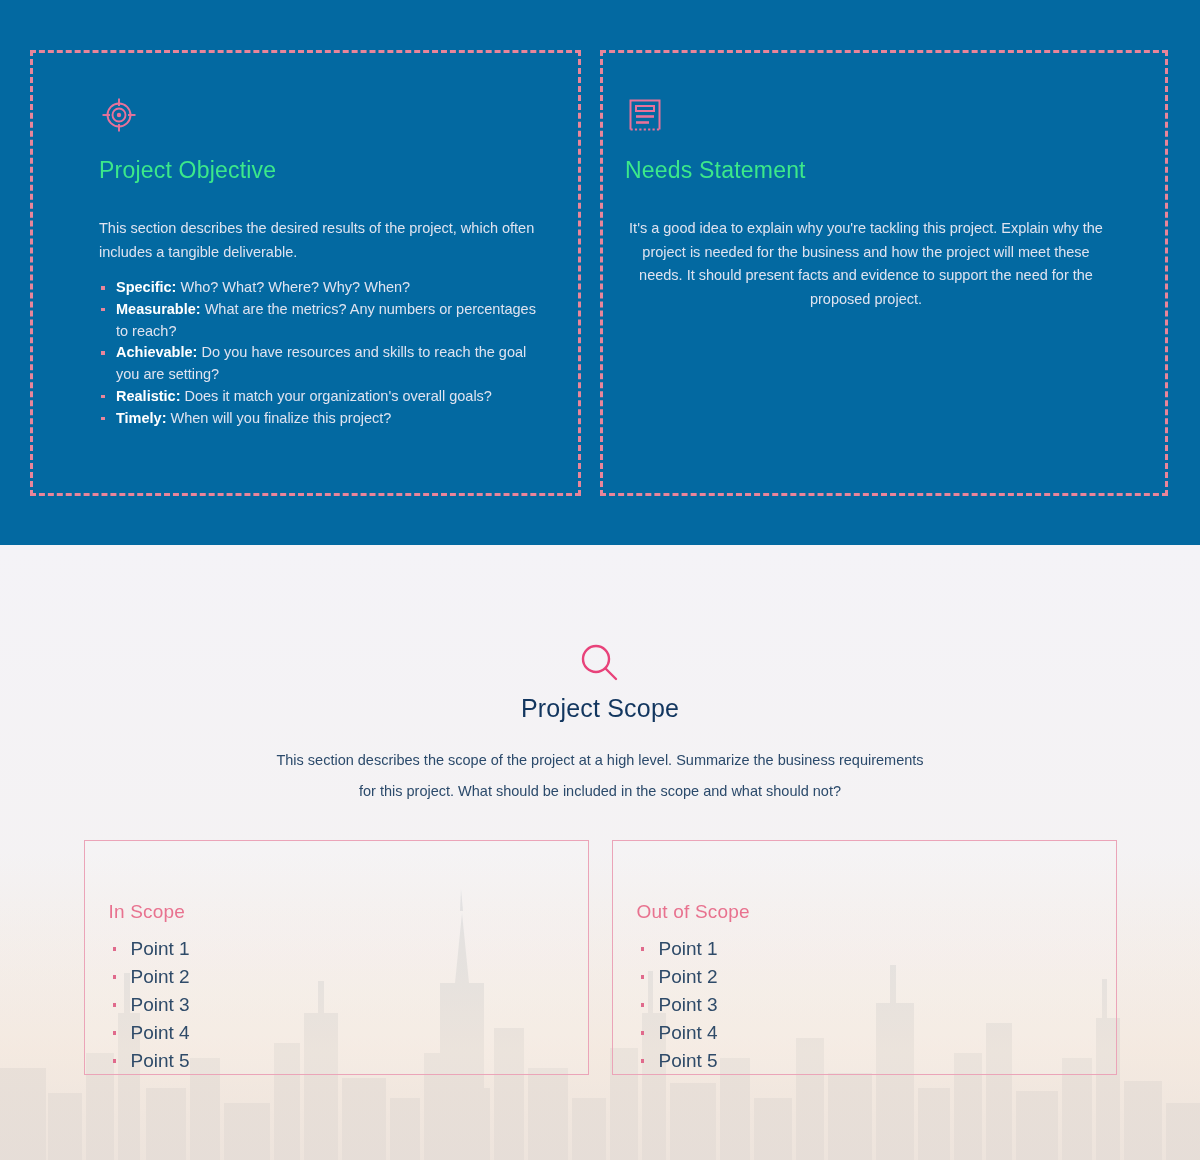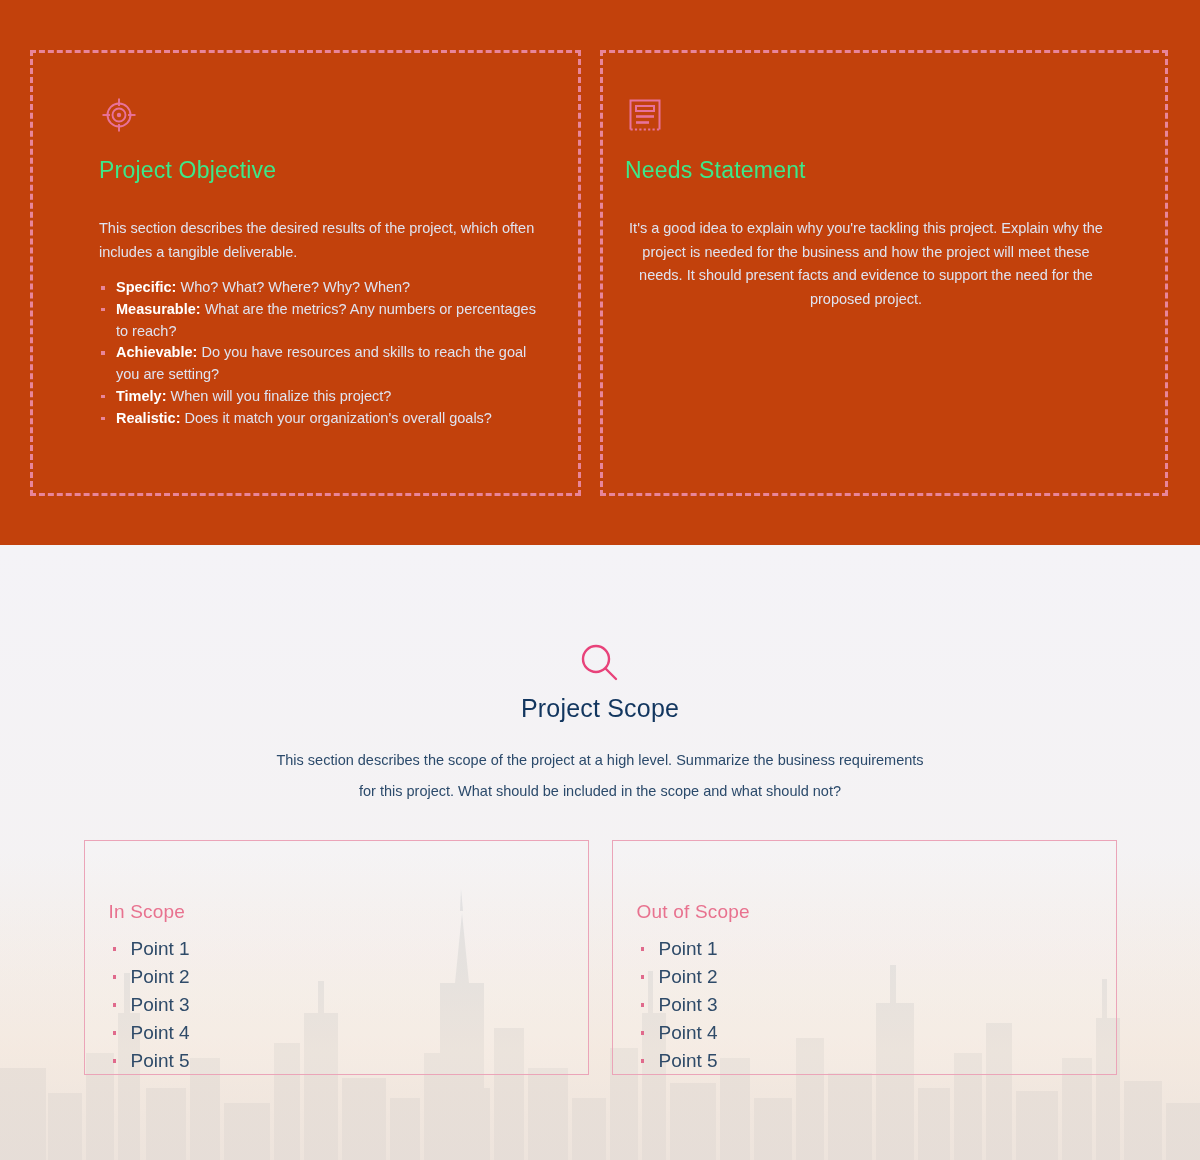--- a/index.html
+++ b/index.html
@@ -8,21 +8,21 @@
     font-family: "Liberation Sans", sans-serif;
     overflow: hidden;
   }
   body { position: relative; background: #f4f3f7; }
 
   
   .top-section {
     position: absolute;
     left: 0; top: 0;
     width: 1200px; height: 545px;
-    background: #c2410c;
+    background: #0369a1;
   }
   .panel {
     position: absolute;
     top: 50px;
     height: 446px;
     border: 3px dashed #e8859a;
   }
   .panel-left  { left: 30px;  width: 551px; }
   .panel-right { left: 600px; width: 568px; }
 
@@ -170,22 +170,22 @@
           <line x1="3.5" y1="20" x2="11" y2="20"></line>
           <line x1="29" y1="20" x2="36.5" y2="20"></line>
         </svg>
       </div>
       <h2 class="panel-title">Project Objective</h2>
       <p class="panel-body">This section describes the desired results of the project, which often includes a tangible deliverable.</p>
       <ul class="smart-list">
         <li><b>Specific:</b><span> Who? What? Where? Why? When?</span></li>
         <li><b>Measurable:</b><span> What are the metrics? Any numbers or percentages to reach?</span></li>
         <li><b>Achievable:</b><span> Do you have resources and skills to reach the goal you are setting?</span></li>
+        <li><b>Realistic:</b><span> Does it match your organization's overall goals?</span></li>
         <li><b>Timely:</b><span> When will you finalize this project?</span></li>
-        <li><b>Realistic:</b><span> Does it match your organization's overall goals?</span></li>
       </ul>
     </div>
   </div>
 
   <div class="panel panel-right">
     <div class="panel-inner">
       <div class="icon-doc">
         <svg width="40" height="40" viewBox="0 0 40 40" fill="none" stroke="#e8729a" stroke-width="2">
           <path d="M5.5 34.5 V5.5 H34.5 V34.5"></path>
           <path d="M5.5 34.5 H34.5" stroke-dasharray="2.2 2.2" stroke-width="2"></path>

